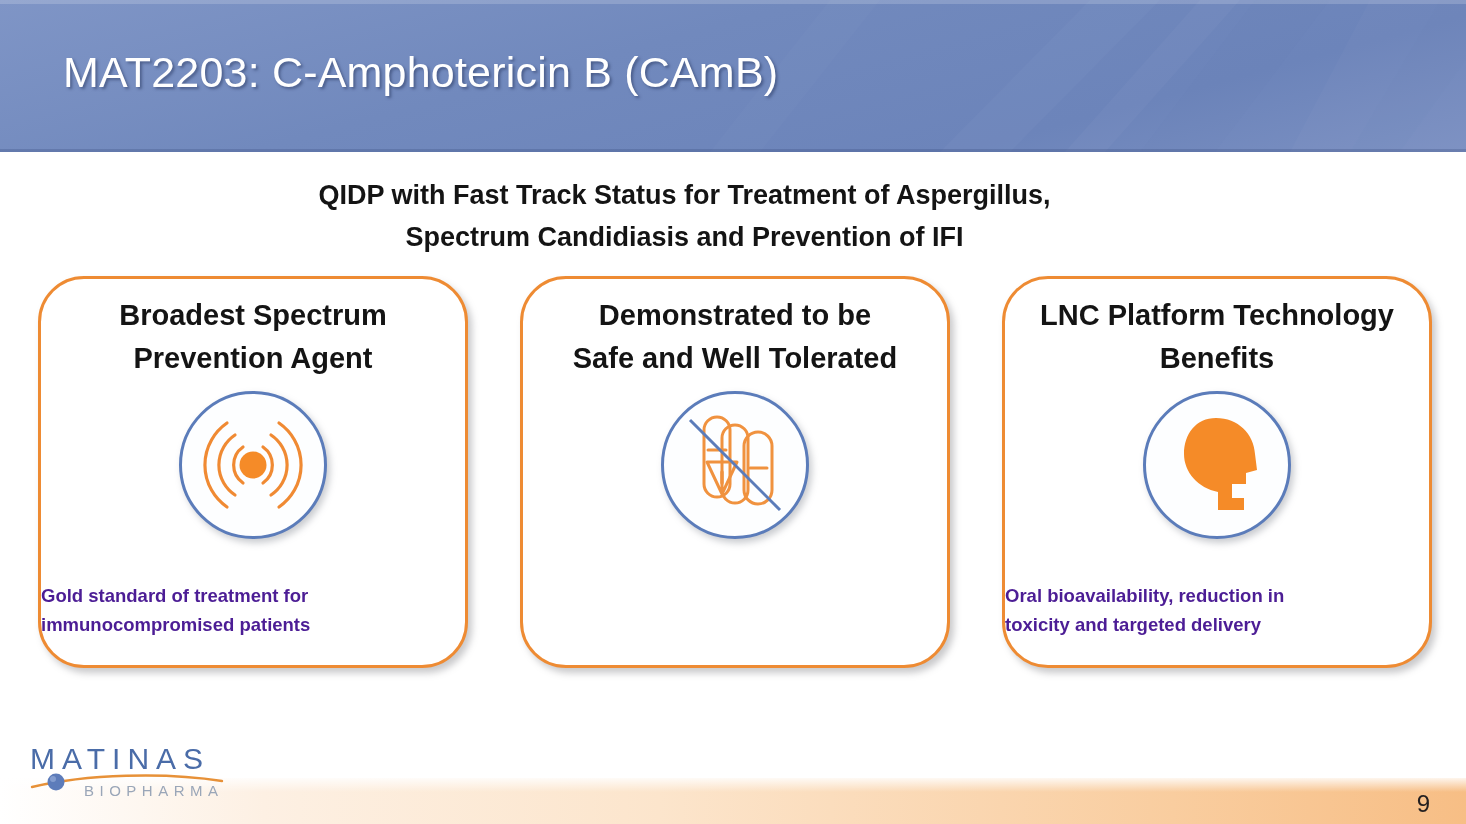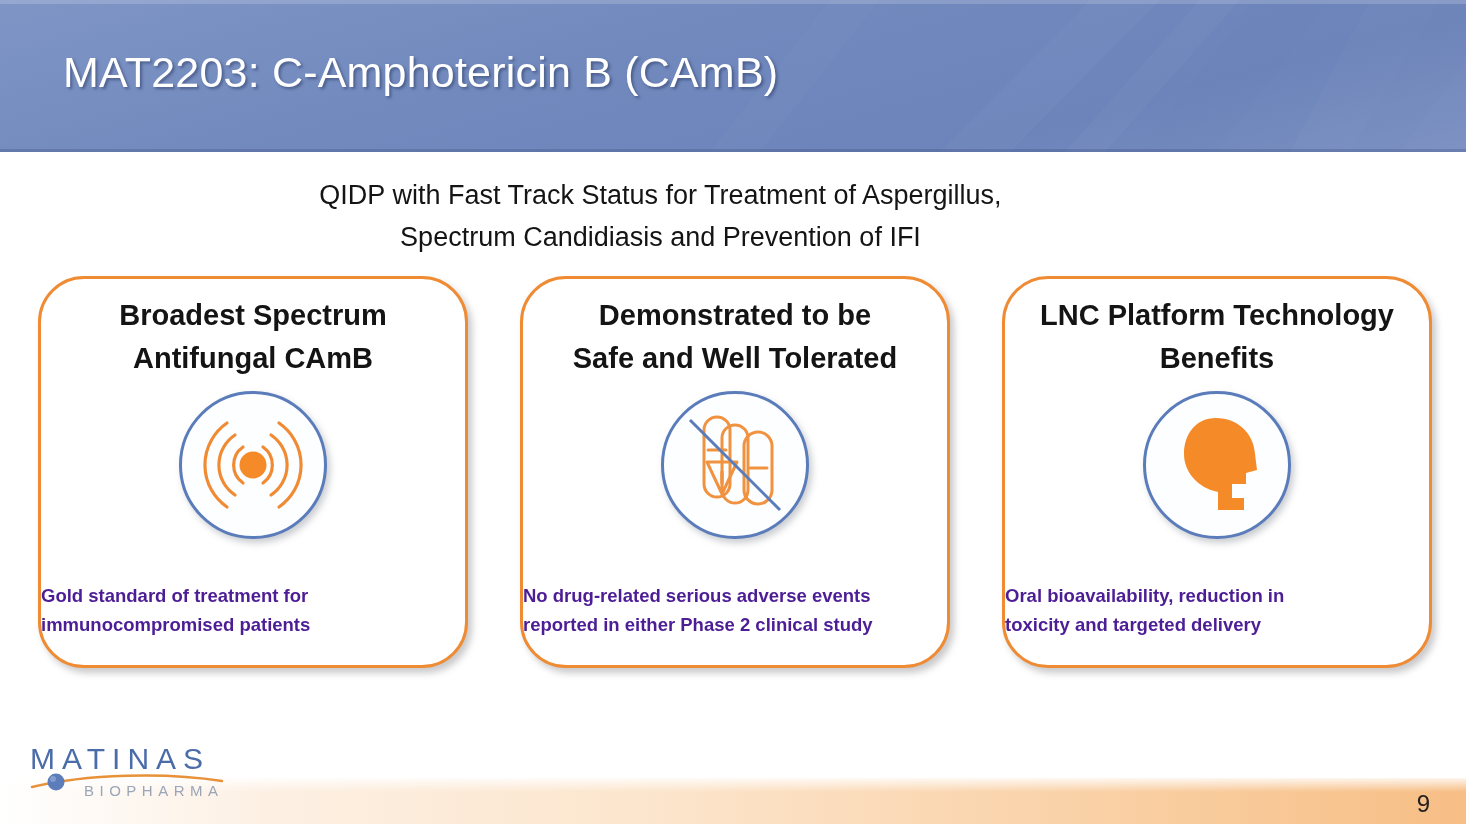--- a/index.html
+++ b/index.html
@@ -57,23 +57,24 @@
   }
 
   
   .subtitle {
     position: absolute;
     left: 0;
     top: 174px;
     width: 1321px;
     text-align: center;
     font-size: 27px;
-    font-weight: normal;
+    font-weight: bold;
     line-height: 42px;
     color: #141414;
+    padding-left: 24px;
   }
 
   
   .cards {
     position: absolute;
     left: 38px;
     top: 276px;
     width: 1394px;
     height: 396px;
     display: flex;
@@ -219,21 +220,21 @@
 <div class="subtitle">
   <div>QIDP with Fast Track Status for Treatment of Aspergillus,</div>
   <div>Spectrum Candidiasis and Prevention of IFI</div>
 </div>
 
 <div class="cards">
 
   <div class="card">
     <div class="card-title">
       <div>Broadest Spectrum</div>
-      <div>Antifungal CAmB</div>
+      <div>Prevention Agent</div>
     </div>
     <div class="card-icon">
       <div class="icon-circle">
         <svg width="120" height="120" viewBox="0 0 120 120">
           <g fill="none" stroke="#f08a33" stroke-width="3.2" stroke-linecap="round">
             <path d="M50 42 A 22 22 0 0 0 50 78"></path>
             <path d="M70 42 A 22 22 0 0 1 70 78"></path>
             <path d="M42 30 A 36 36 0 0 0 42 90"></path>
             <path d="M78 30 A 36 36 0 0 1 78 90"></path>
             <path d="M34 18 A 51 51 0 0 0 34 102"></path>
@@ -268,24 +269,20 @@
             <path d="M78 66 h17"></path>
 
             <path d="M52 60 L82 60 L67 92 Z" transform="translate(-17,0)"></path>
             <path d="M50 70 v11" stroke-width="3.4"></path>
           </g>
           <circle cx="50" cy="87" r="2.4" fill="#f0923f"></circle>
 
           <line x1="18" y1="18" x2="108" y2="108" stroke="#5b7cba" stroke-width="3"></line>
         </svg>
       </div>
-    </div>
-    <div class="card-body">
-      <div>No drug-related serious adverse events</div>
-      <div>reported in either Phase 2 clinical study</div>
     </div>
   </div>
 
   <div class="card">
     <div class="card-title">
       <div>LNC Platform Technology</div>
       <div>Benefits</div>
     </div>
     <div class="card-icon">
       <div class="icon-circle">

